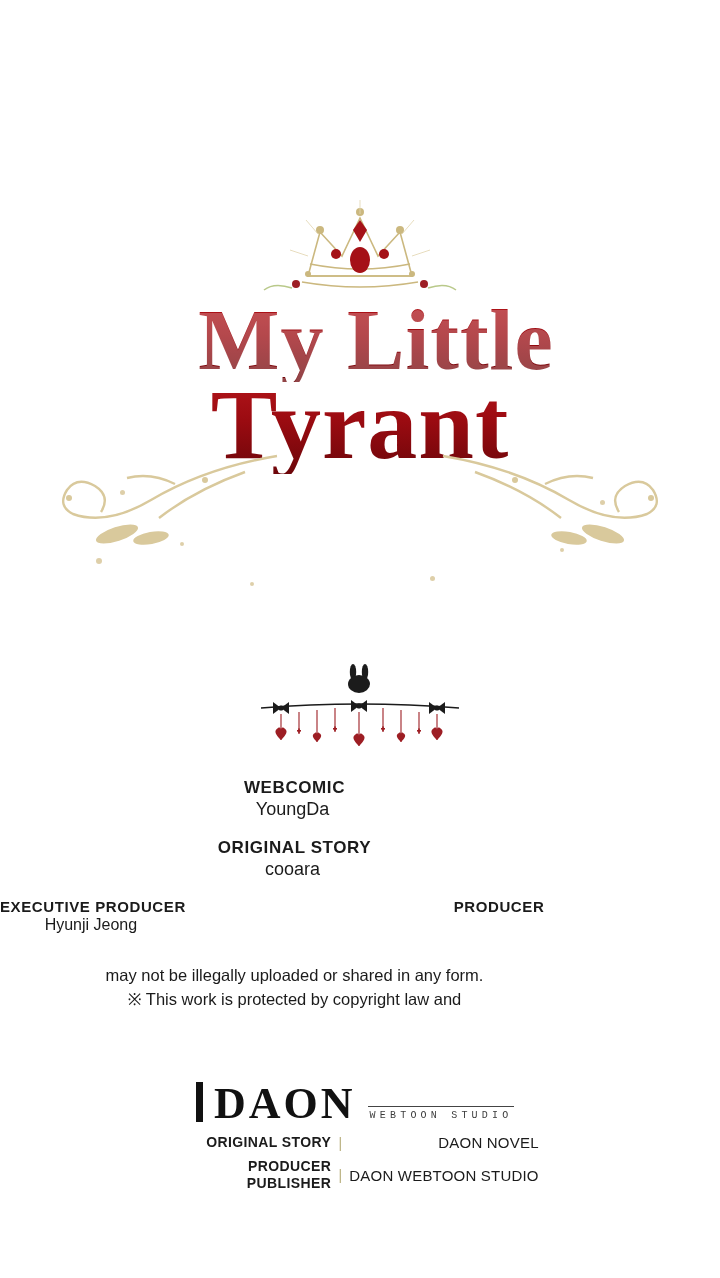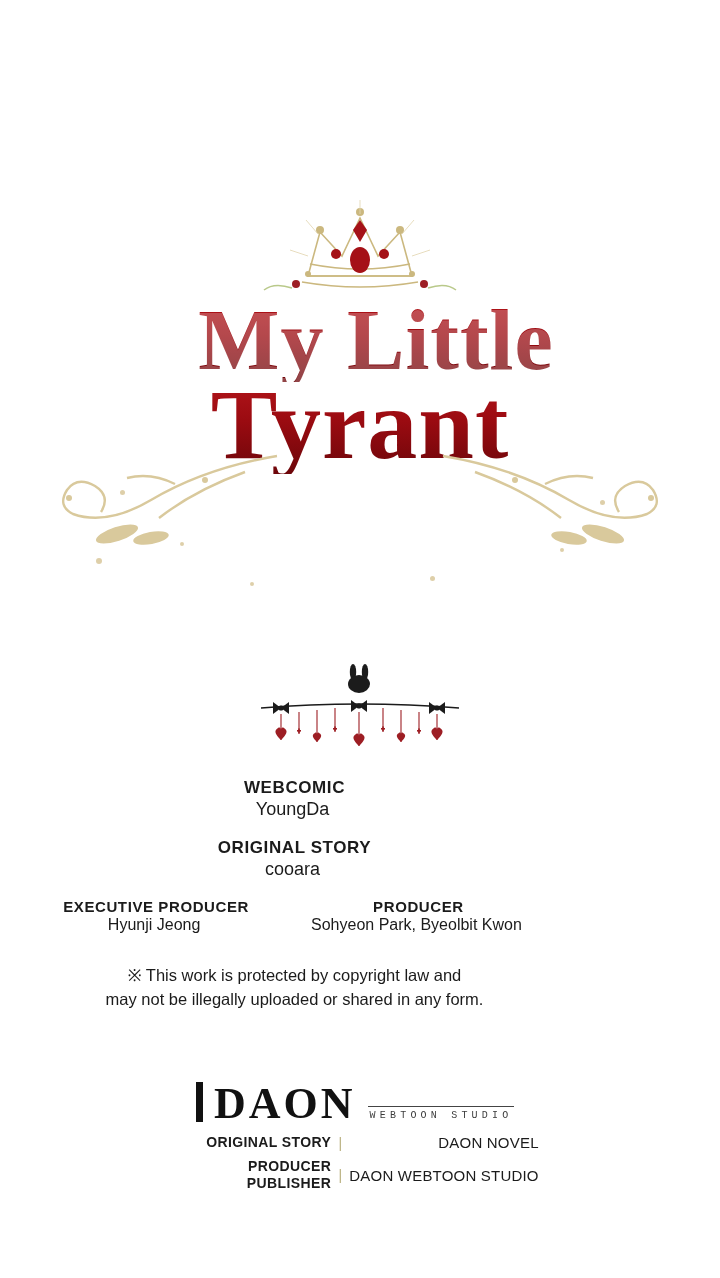--- a/index.html
+++ b/index.html
@@ -105,21 +105,21 @@
   }
   .credit-name {
     font-size: 18px;
     color: #1b1b1b;
     margin: 1px 4px 0 0;
   }
   .credit-group { margin-bottom: 18px; }
 
   .two-col {
     display: flex;
-    justify-content: center;
+    justify-content: space-between;
     gap: 62px;
     margin-top: 6px;
   }
   .two-col .col { min-width: 180px; }
   .two-col .credit-role { font-size: 15px; }
   .two-col .credit-name { font-size: 16px; }
 
   .copyright {
     margin-top: 30px;
     font-size: 16.5px;
@@ -354,27 +354,26 @@
     <p class="credit-name">cooara</p>
   </div>
 
   <div class="two-col">
     <div class="col">
       <p class="credit-role">EXECUTIVE PRODUCER</p>
       <p class="credit-name">Hyunji Jeong</p>
     </div>
     <div class="col">
       <p class="credit-role">PRODUCER</p>
-      <p class="credit-name">Sohyeon Park, Byeolbit Kwon</p>
     </div>
   </div>
 
   <div class="copyright">
+    <div>may not be illegally uploaded or shared in any form.</div>
     <div>※ This work is protected by copyright law and</div>
-    <div>may not be illegally uploaded or shared in any form.</div>
   </div>
 </div>
 
 <div class="logo-block">
   <div class="logo-main">DAON</div>
   <div class="logo-sub">WEBTOON STUDIO</div>
 </div>
 
 <div class="footer-table">
   <div class="ft-inner">

